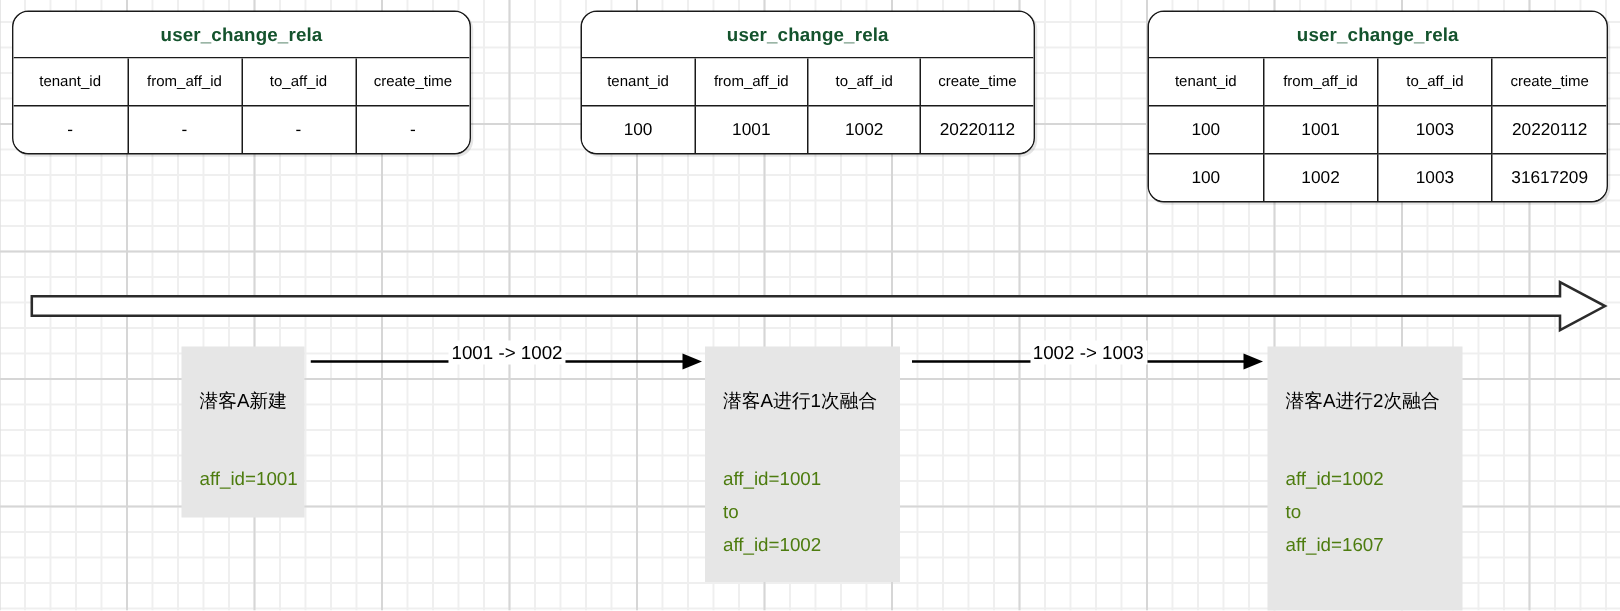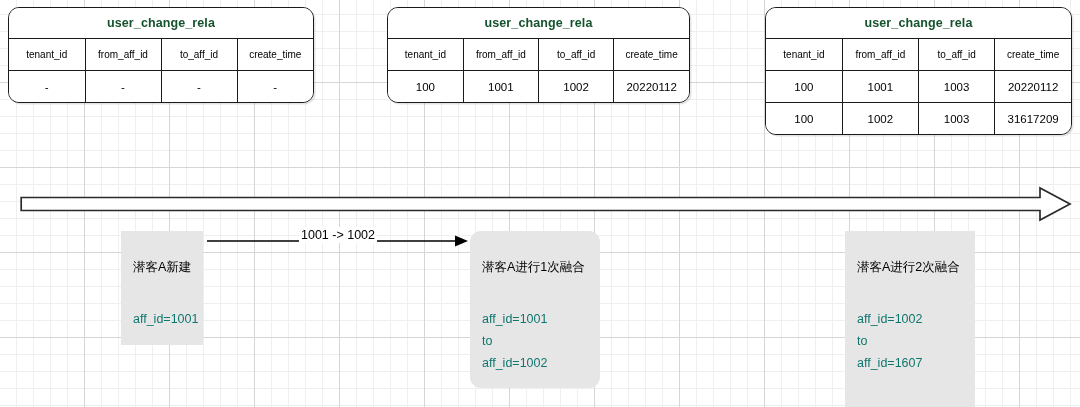--- a/index.html
+++ b/index.html
@@ -96,21 +96,21 @@
   }
   .stage-title {
     font-weight: normal;
     font-size: 12.5px;
     color: #000000;
     line-height: 17px;
     margin-bottom: 32px;
   }
   .stage-line {
     font-size: 12.5px;
-    color: #0f766e;
+    color: #4d7c0f;
     line-height: 22px;
     white-space: nowrap;
   }
 
   
   .connector {
     position: absolute;
     height: 26px;
   }
   .connector svg { display: block; }
@@ -204,27 +204,34 @@
   </div>
 
   <div class="connector" style="left:207px; top:228px; width:262px;">
     <svg width="262" height="26" viewBox="0 0 262 26" xmlns="http://www.w3.org/2000/svg">
       <line x1="0" y1="13" x2="250" y2="13" stroke="#000000" stroke-width="1.6"></line>
       <path d="M 261 13 L 248 7.6 L 248 18.4 Z" fill="#000000"></path>
     </svg>
     <span class="connector-label">1001 -&gt; 1002</span>
   </div>
 
-  <div class="stage-box" style="left:470px; top:231px; width:130px; height:157px;border-radius:11px;">
+  <div class="stage-box" style="left:470px; top:231px; width:130px; height:157px;">
     <div class="stage-title">潜客A进行1次融合</div>
     <div class="stage-line">aff_id=1001</div>
     <div class="stage-line">to</div>
     <div class="stage-line">aff_id=1002</div>
   </div>
 
+  <div class="connector" style="left:608px; top:228px; width:235px;">
+    <svg width="235" height="26" viewBox="0 0 235 26" xmlns="http://www.w3.org/2000/svg">
+      <line x1="0" y1="13" x2="223" y2="13" stroke="#000000" stroke-width="1.6"></line>
+      <path d="M 234 13 L 221 7.6 L 221 18.4 Z" fill="#000000"></path>
+    </svg>
+    <span class="connector-label">1002 -&gt; 1003</span>
+  </div>
 
   <div class="stage-box" style="left:845px; top:231px; width:130px; height:200px;">
     <div class="stage-title">潜客A进行2次融合</div>
     <div class="stage-line">aff_id=1002</div>
     <div class="stage-line">to</div>
     <div class="stage-line">aff_id=1607</div>
   </div>
 
 </div>
 

